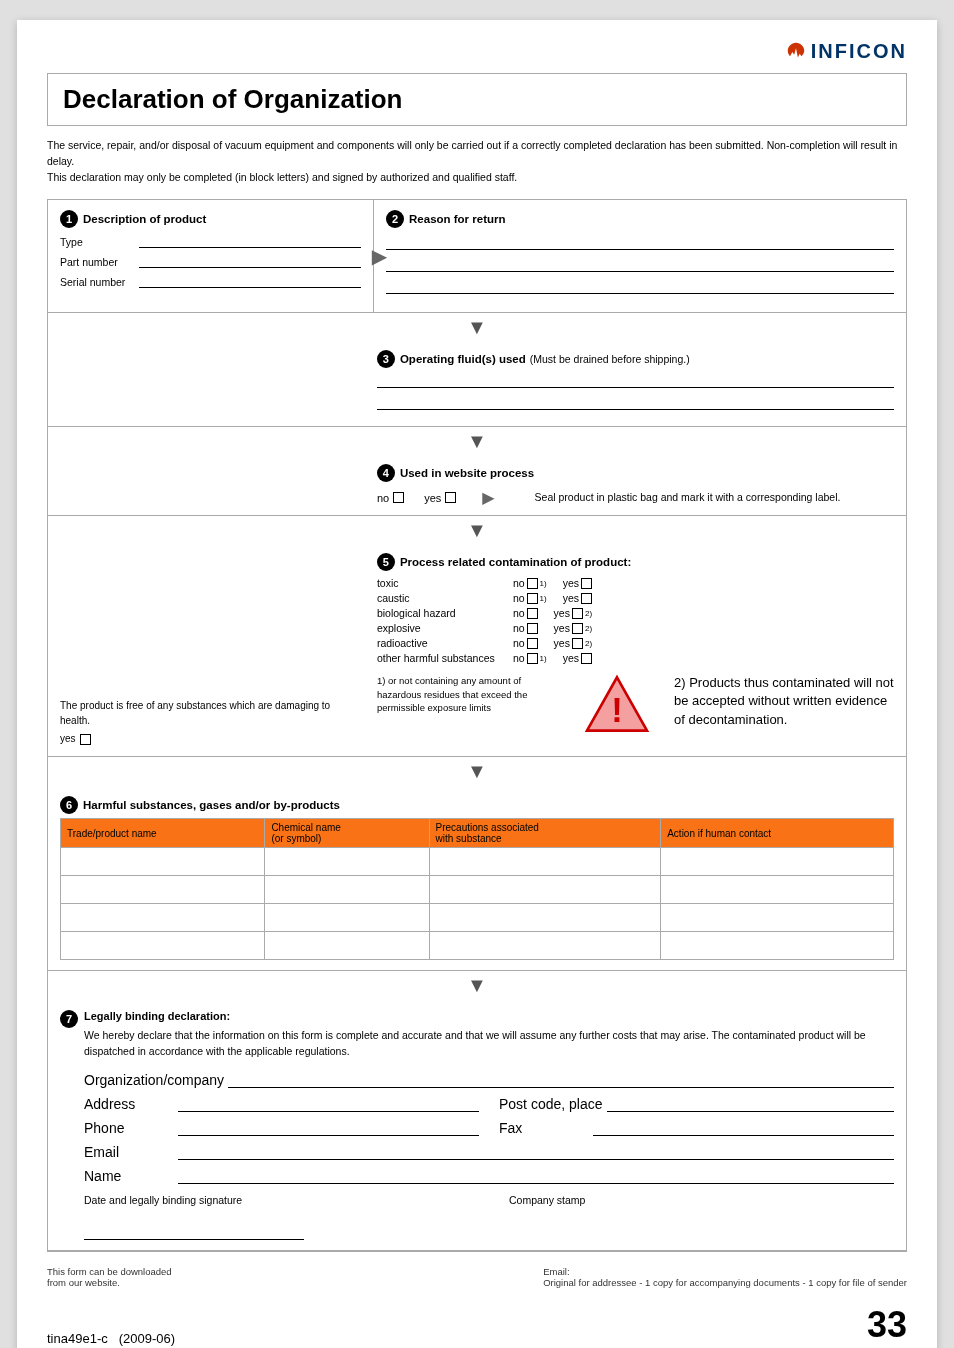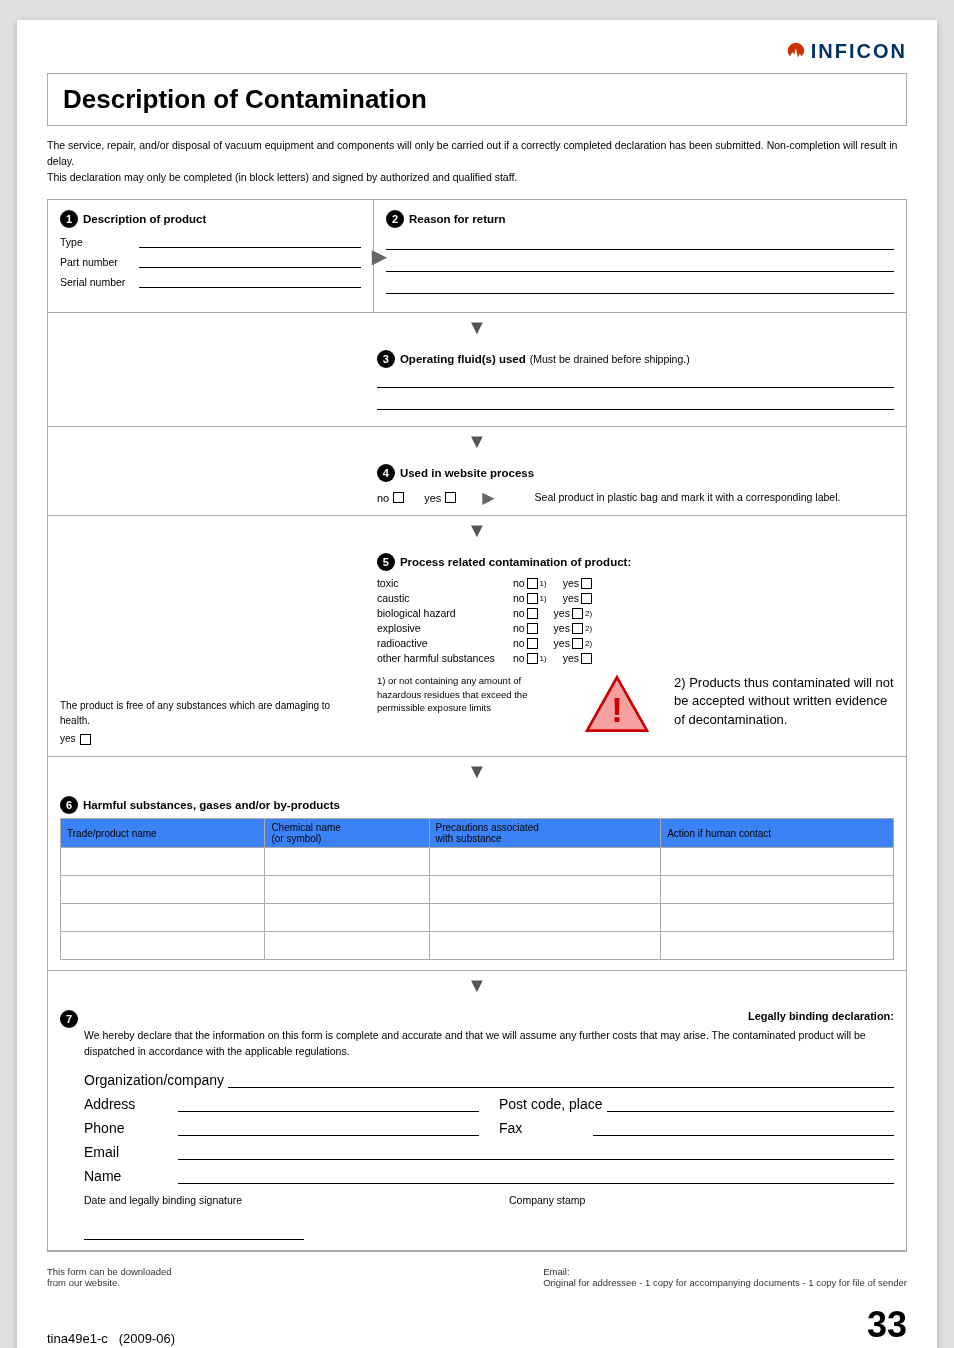--- a/index.html
+++ b/index.html
@@ -203,21 +203,21 @@
     .substances-table {
       width: 100%;
       border-collapse: collapse;
       font-size: 10px;
     }
     .substances-table th {
       border: 1px solid #aaa;
       padding: 3px 6px;
       font-weight: normal;
       text-align: left;
-      background: #3b82f6;
+      background: #f97316;
     }
     .substances-table td {
       border: 1px solid #aaa;
       padding: 14px 6px 2px 6px;
       height: 28px;
     }
     
     .section-7 {
       border-bottom: 1px solid #aaa;
       padding: 10px 12px;
@@ -340,21 +340,21 @@
   <div class="header">
     <div class="logo">
       <svg class="logo-icon" viewBox="0 0 24 24">
         <path d="M12 2 C7 2 3 6 3 11 C3 13 4 15 5.5 16.5 L8 12 L10 15 L12 8 L14 18 L16 14 L18 16.5 C19.5 15 21 13 21 11 C21 6 17 2 12 2Z" fill="#cc3300"></path>
       </svg>
       <span class="logo-text">INFICON</span>
     </div>
   </div>
 
   <div class="title-box">
-    <h1>Description of Contamination</h1>
+    <h1>Declaration of Organization</h1>
   </div>
 
   <div class="intro-text">
     <div>The service, repair, and/or disposal of vacuum equipment and components will only be carried out if a correctly completed declaration has been submitted. Non-completion will result in delay.</div>
     <div>This declaration may only be completed (in block letters) and signed by authorized and qualified staff.</div>
   </div>
 
   <div class="form-area">
 
     <div class="section-row-12">
@@ -590,21 +590,21 @@
         </tbody>
       </table>
     </div>
 
     <div class="arrow-between">▼</div>
 
     <div class="section-7">
       <div style="display:flex;align-items:flex-start;">
         <span class="section-num" style="margin-right:6px;flex-shrink:0;">7</span>
         <div style="flex:1;">
-          <div class="legally-title" style="margin-left:0;text-align:right;">Legally binding declaration:</div>
+          <div class="legally-title" style="margin-left:0;">Legally binding declaration:</div>
           <div class="legally-text">We hereby declare that the information on this form is complete and accurate and that we will assume any further costs that may arise. The contaminated product will be dispatched in accordance with the applicable regulations.</div>
 
           <div class="form-field-row">
             <span class="form-field-label">Organization/company</span>
             <div class="form-field-line"></div>
           </div>
 
           <div class="form-field-row-double">
             <div class="form-field-half">
               <span class="form-field-label">Address</span>

